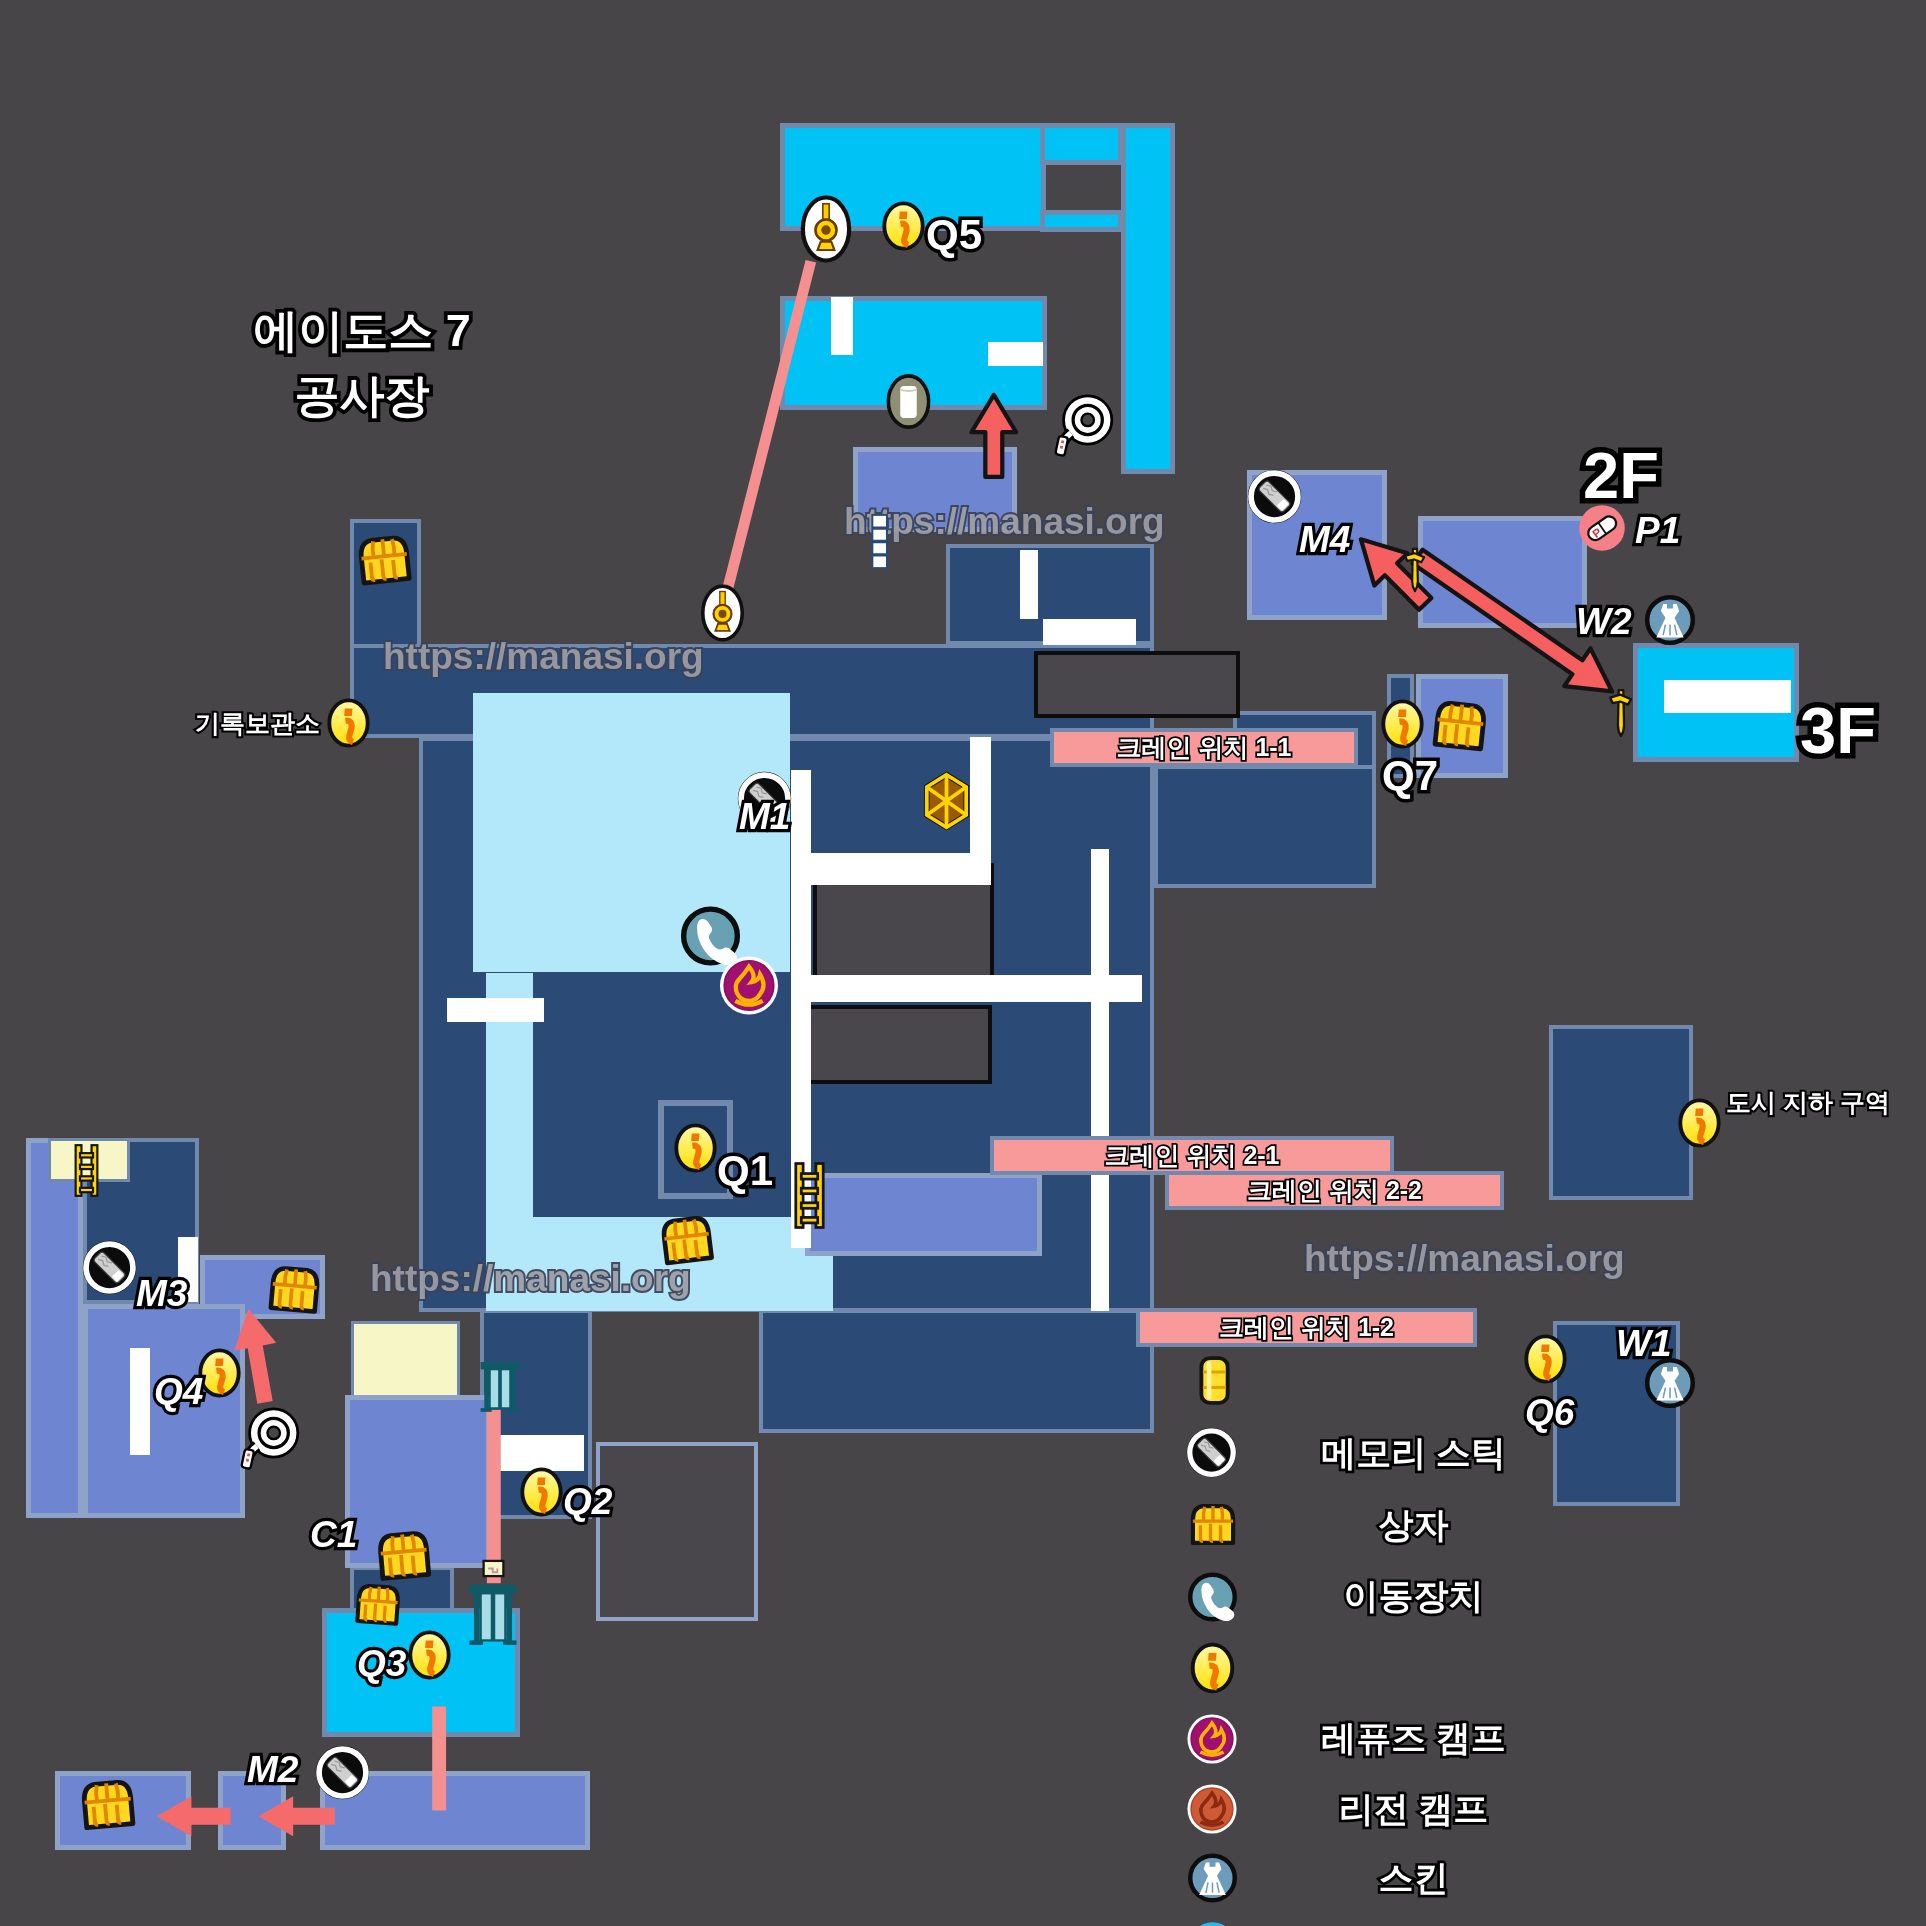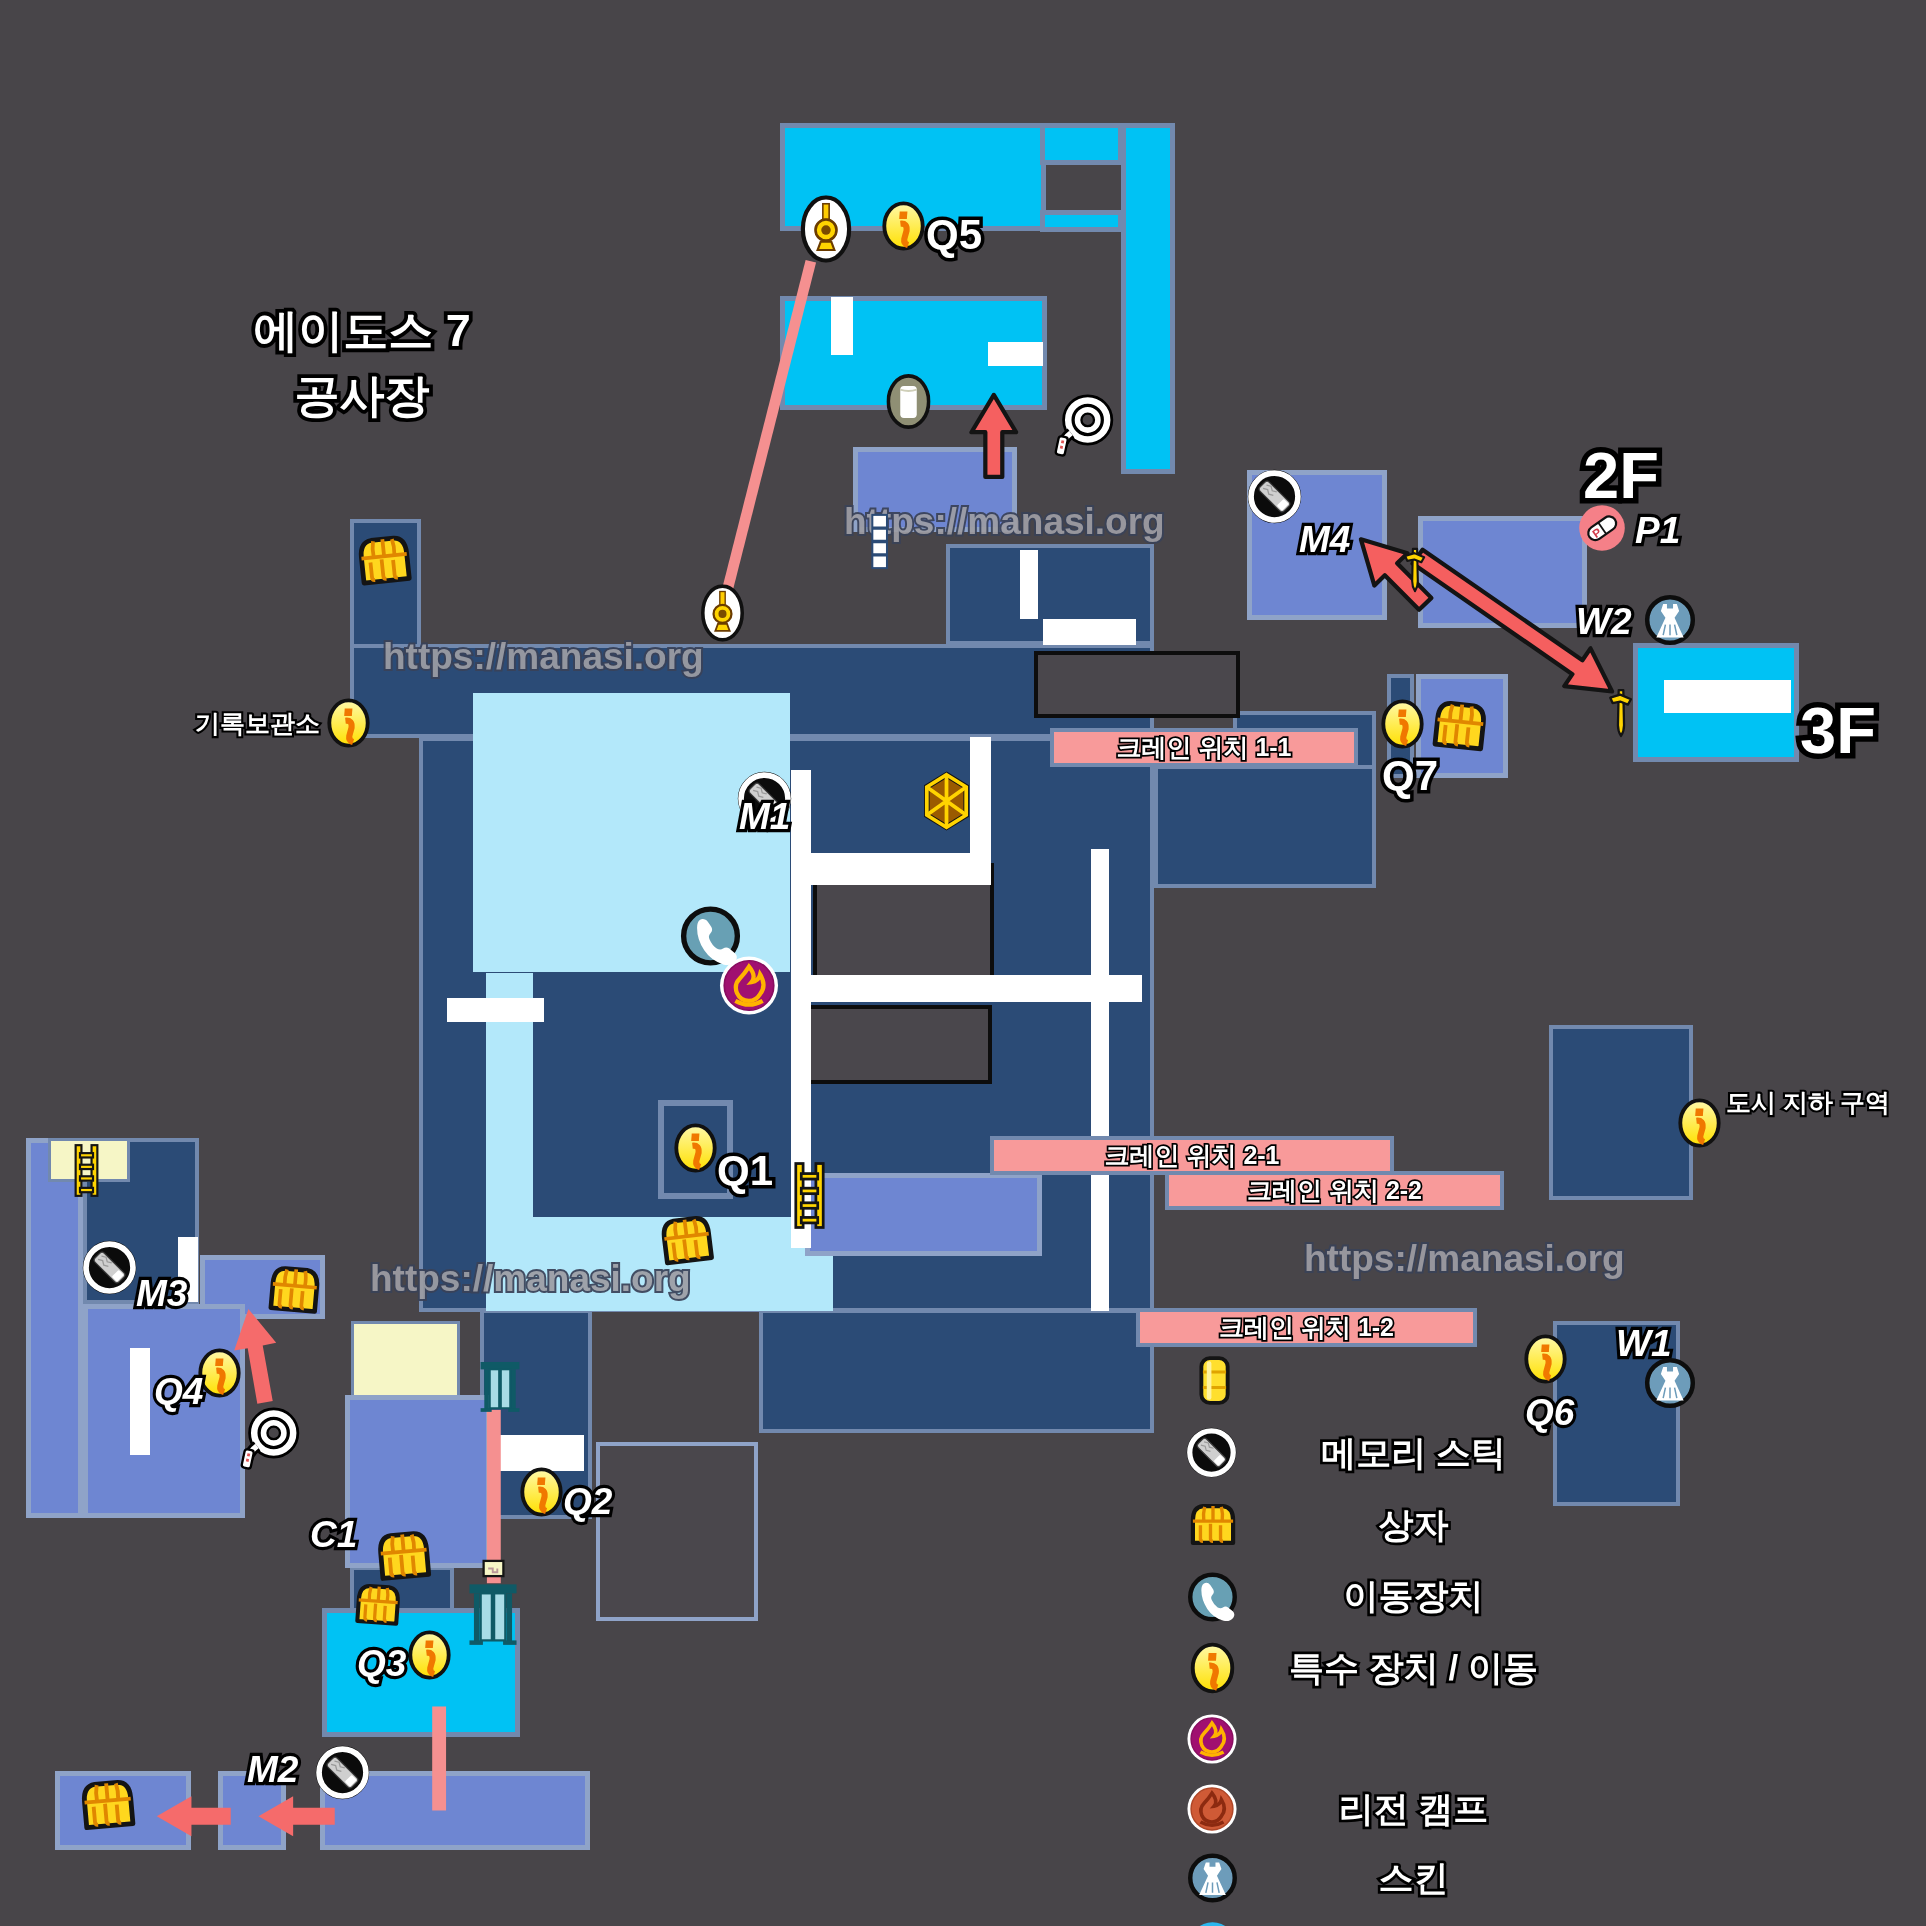--- a/index.html
+++ b/index.html
@@ -433,25 +433,25 @@
   <div class="leg-label" style="top:1502px">상자</div>
 
   <svg class="ic" style="left:1187px;top:1571px;width:51px;height:52px" viewBox="0 0 132 136" width="51" height="52">
       <use href="#sym-phone"></use>
     </svg>
   <div class="leg-label" style="top:1573px">이동장치</div>
 
   <svg class="ic" style="left:1190px;top:1642px;width:45px;height:52px" viewBox="0 0 116 136" width="45" height="52">
       <use href="#sym-info"></use>
     </svg>
-  <div class="leg-label" style="top:1645px">특수 장치 / 이동</div>
 
   <svg class="ic" style="left:1186px;top:1713px;width:52px;height:52px" viewBox="0 0 136 136" width="52" height="52">
       <use href="#sym-camp-refuge"></use>
     </svg>
+  <div class="leg-label" style="top:1715px">레퓨즈 캠프</div>
 
   <svg class="ic" style="left:1186px;top:1783px;width:52px;height:52px" viewBox="0 0 136 136" width="52" height="52">
       <use href="#sym-camp-legion"></use>
     </svg>
   <div class="leg-label" style="top:1786px">리전 캠프</div>
 
   <svg class="ic" style="left:1187px;top:1852px;width:51px;height:52px" viewBox="0 0 132 136" width="51" height="52">
       <use href="#sym-dress"></use>
     </svg>
   <div class="leg-label" style="top:1855px">스킨</div>

